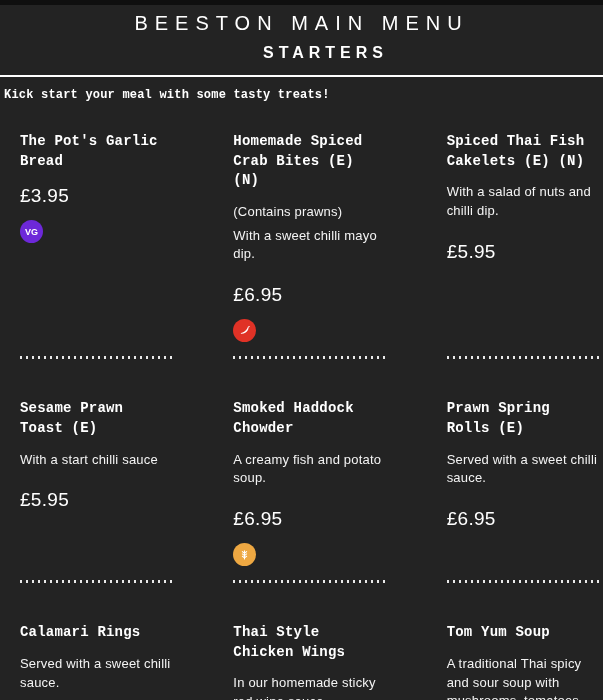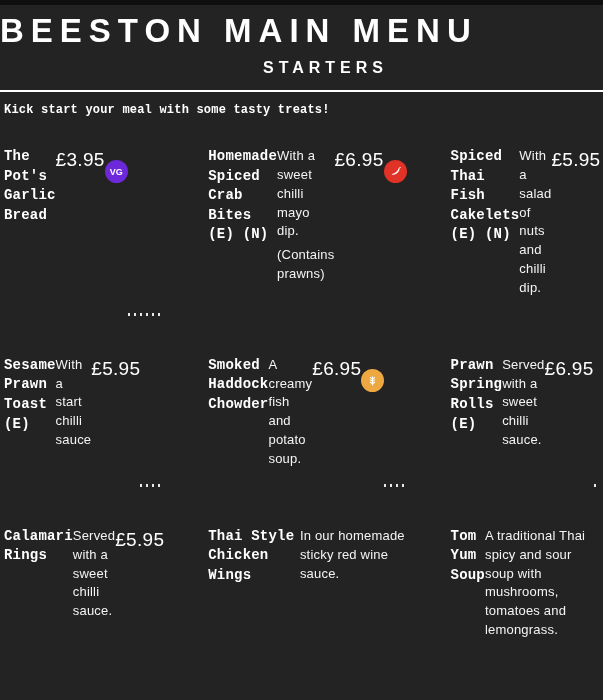--- a/index.html
+++ b/index.html
@@ -6,23 +6,23 @@
   body{
     width:603px;height:700px;
     background:#232323;
     color:#fff;
     font-family:"Liberation Sans", sans-serif;
     overflow:hidden;
   }
   .topbar{height:5px;background:#0f0f0f;width:100%;}
   .page-title{
     margin:7px 0 0 0;
-    text-align:left;
-    font-size:33px;
-    font-weight:bold;
+    text-align:center;
+    font-size:20px;
+    font-weight:normal;
     letter-spacing:7px;
     font-family:"Liberation Sans", sans-serif;
   }
   .page-subtitle{
     margin:9px 0 0 0;
     text-align:center;
     font-size:16px;
     font-weight:bold;
     letter-spacing:5px;
     padding-left:48px;
@@ -41,22 +41,23 @@
   }
   .grid{
     margin:30px 3px 0 4px;
     display:grid;
     grid-template-columns:1fr 1fr 1fr;
     column-gap:44px;
     row-gap:40px;
   }
   .cell{
     display:flex;
-    flex-direction:row;
+    flex-direction:column;
     align-items:flex-start;
+    margin-left:16px;
   }
   .cell.r1{min-height:156px;}
   .cell.r2{min-height:112px;}
   .cell.r3{min-height:212px;}
   .title{
     margin:0 0 12px 0;
     font-family:"Liberation Mono","DejaVu Sans Mono", monospace;
     font-weight:bold;
     font-size:14px;
     line-height:1.4;
@@ -125,22 +126,22 @@
 
     <div class="badges">
         <span class="badge b-vg" style="background: #6d28d9;">VG</span>
       </div>
     <div class="dots"></div>
   </div>
 
   <div class="cell r1">
     <h3 class="title">Homemade Spiced Crab Bites (E) (N)</h3>
     <div class="desc">
+        <p>(Contains prawns)</p>
         <p>With a sweet chilli mayo dip.</p>
-        <p>(Contains prawns)</p>
       </div>
     <div class="price">£6.95</div>
 
     <div class="badges">
         <span class="badge b-chilli" style="background: rgb(224, 50, 38);">
           <svg width="15" height="15" viewBox="0 0 24 24">
             <path d="M16.8 7.4c.2-1 .9-1.8 2-2.1.9-.2 1.7 0 2.2.4-.6.8-1.5 1.3-2.6 1.3.2 1.3-.3 3-1.4 4.8-1.9 3.2-5.4 5.6-10.3 5.3-1-.1-1.1-.8-.2-1.1 3.8-1.2 6.6-2.9 8.4-5.4.9-1.2 1.4-2.3 1.9-3.2z" fill="#fff"></path>
           </svg>
         </span>
       </div>

